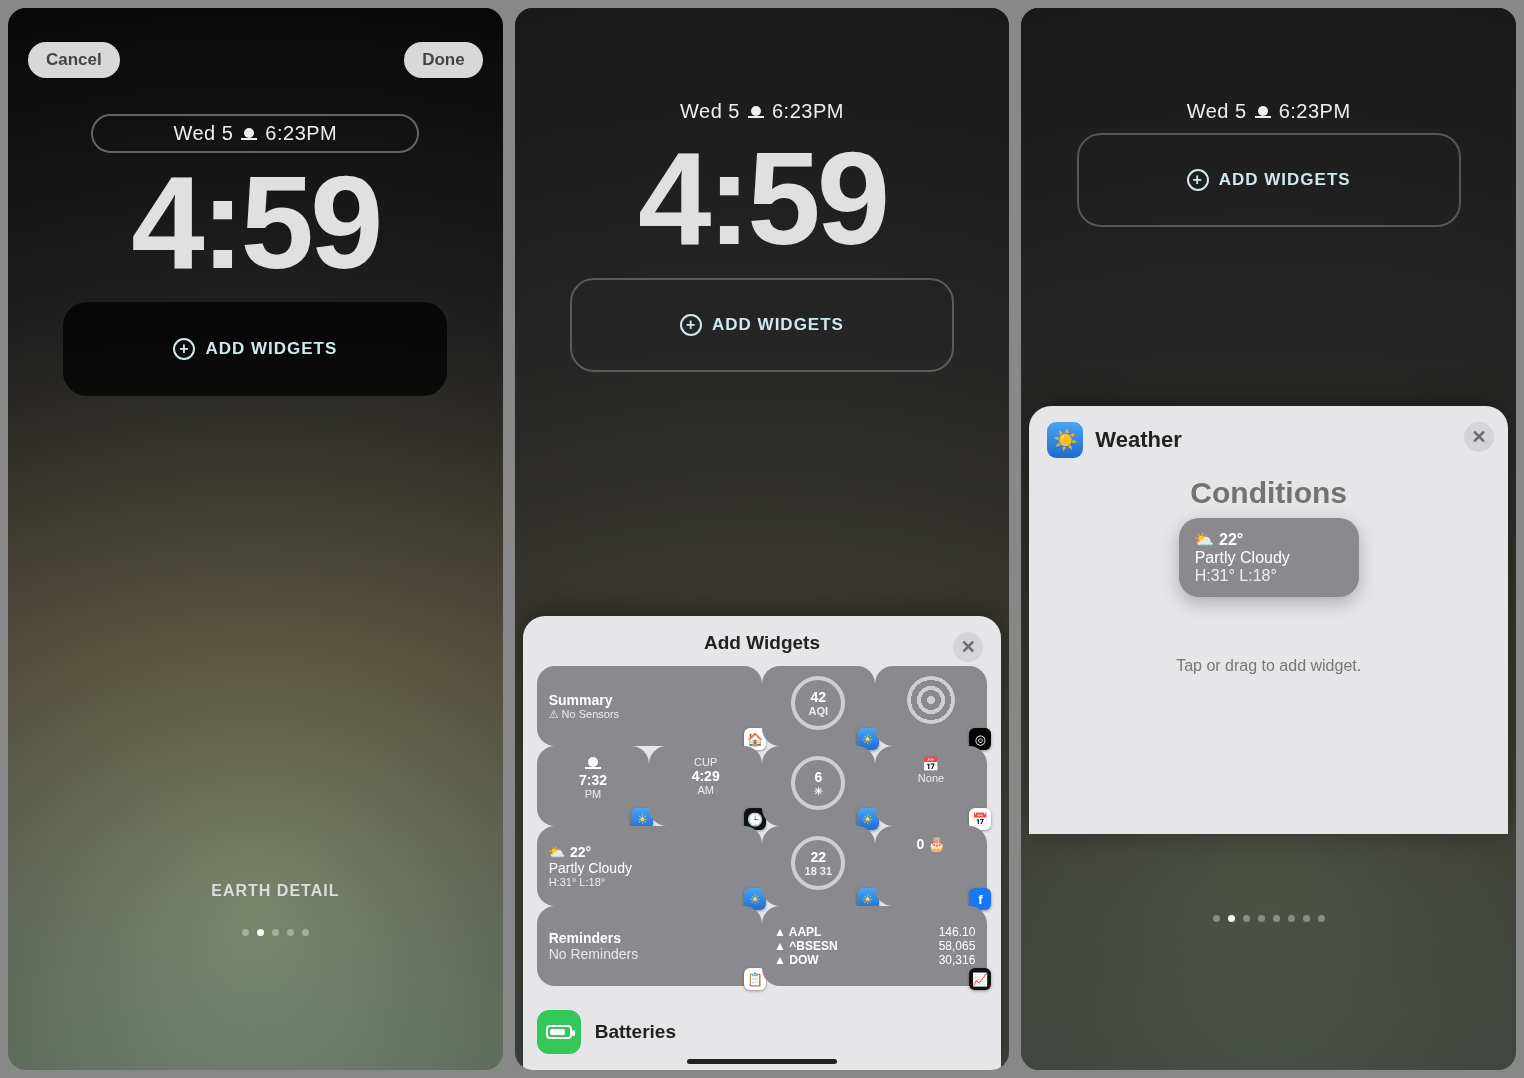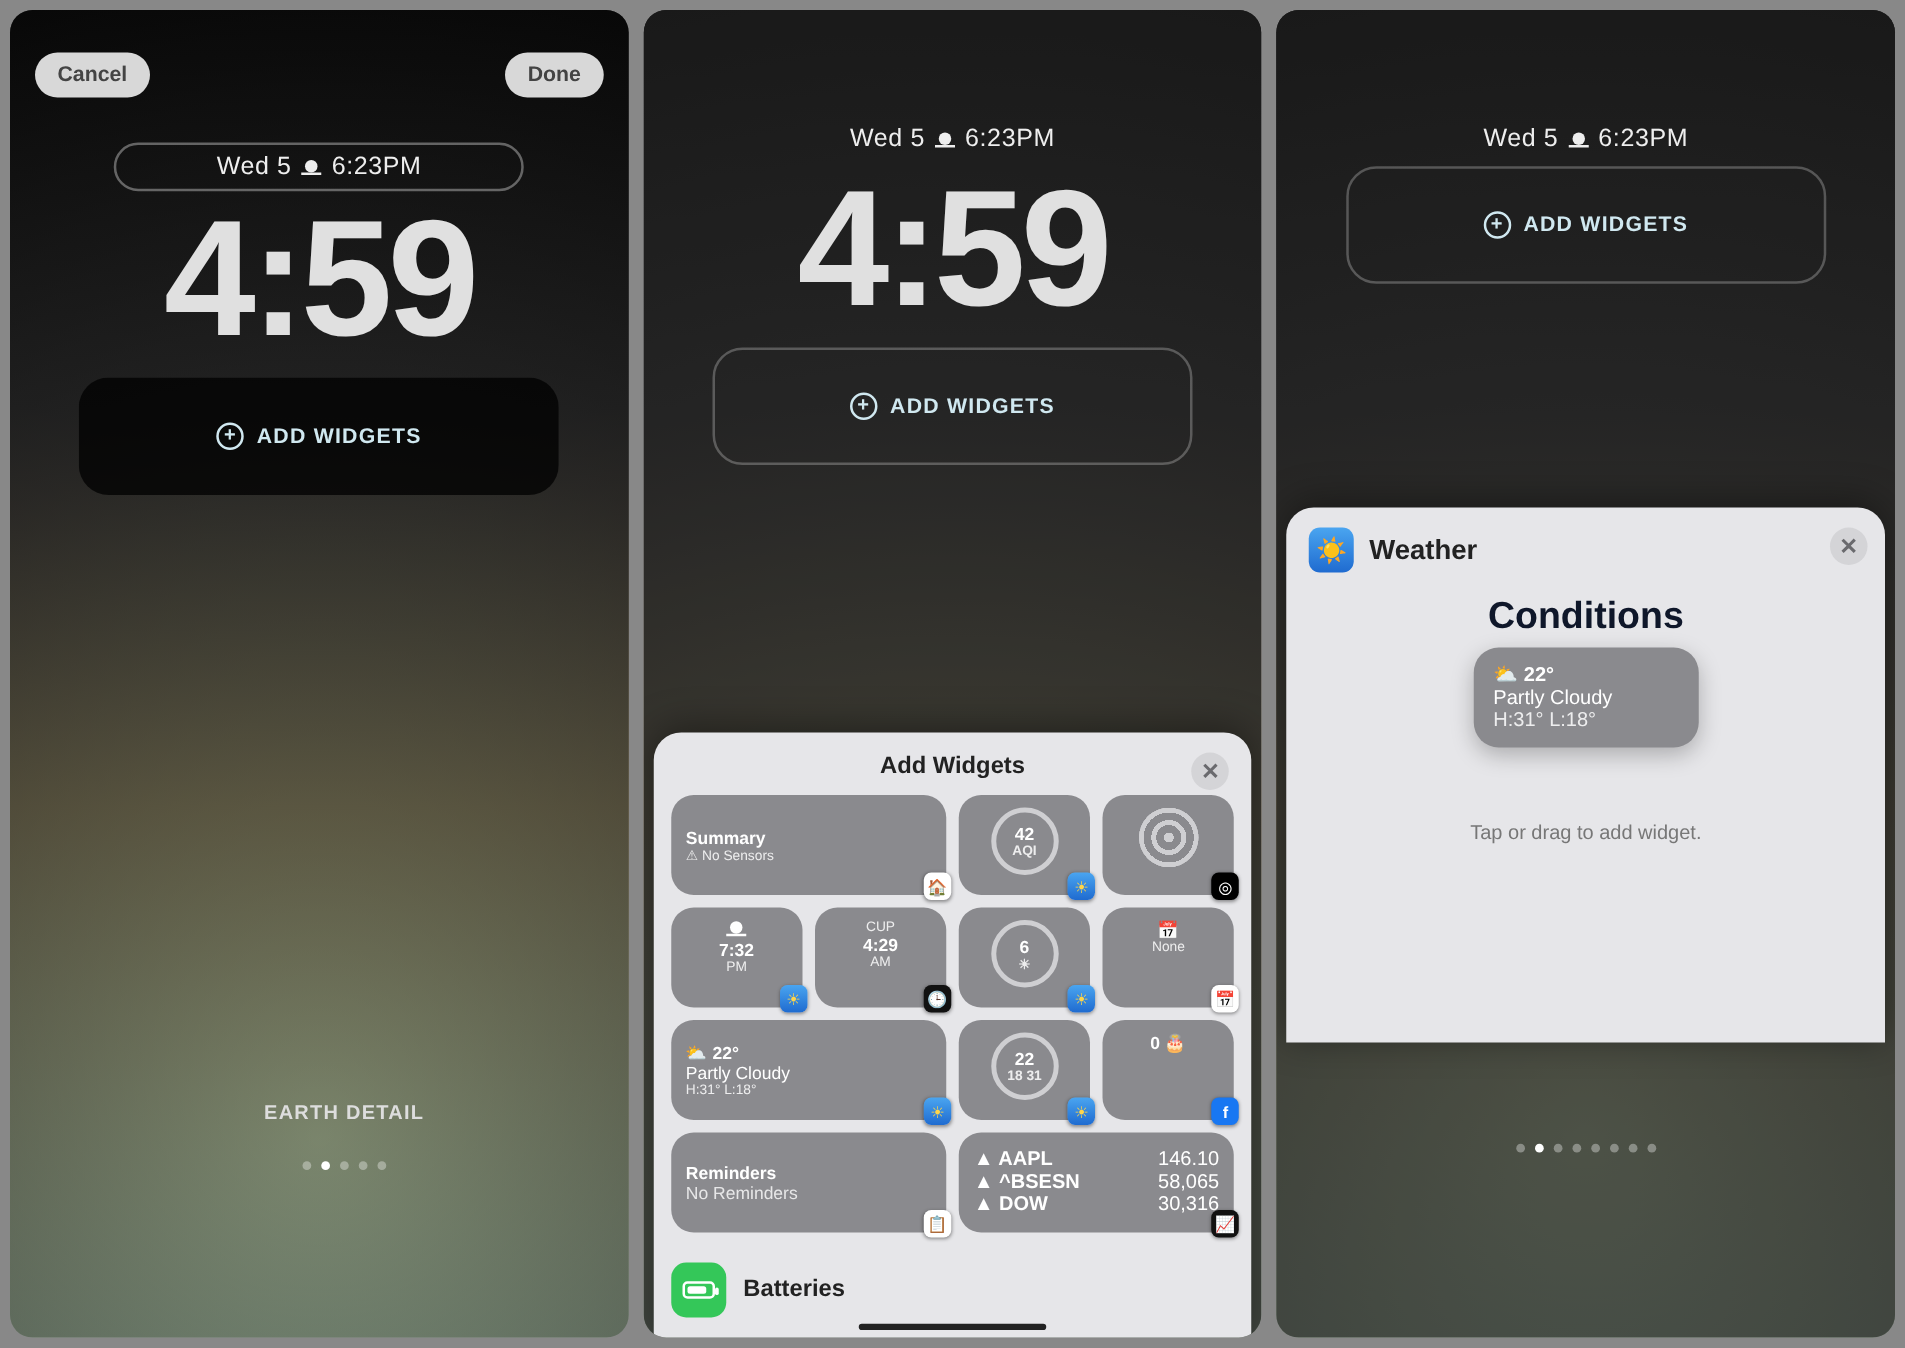--- a/index.html
+++ b/index.html
@@ -18,41 +18,41 @@
   .widgetslot.dark{ background:rgba(0,0,0,0.75); border-color:transparent;}
   .plusicon{ width:22px; height:22px; border-radius:50%; border:2.5px solid currentColor; display:inline-flex; align-items:center; justify-content:center; font-size:16px; font-weight:900; line-height:1;}
   .wallpaper-name{ position:absolute; bottom:170px; width:100%; text-align:center; color:#ddd; font-size:16px; font-weight:600; letter-spacing:1px;}
   .dots{ position:absolute; bottom:134px; width:100%; display:flex; justify-content:center; gap:8px;}
   .dot{ width:7px; height:7px; border-radius:50%; background:rgba(255,255,255,0.35);} .dot.on{ background:#fff;}
   
   .sheet{ position:absolute; z-index:10; left:8px; right:8px; bottom:-6px; background:#e6e6e9; border-radius:22px 22px 0 0; padding:16px 14px 22px; box-shadow:0 -4px 30px rgba(0,0,0,0.4);}
   .sheet-head{ display:flex; align-items:center; justify-content:center; position:relative; margin-bottom:12px;}
   .sheet-title{ font-weight:700; font-size:19px; color:#222; display:flex; align-items:center; gap:10px;}
   .closex{ position:absolute; right:4px; top:0; width:30px; height:30px; border-radius:50%; background:#d4d4d7; color:#6a6a6e; display:flex; align-items:center; justify-content:center; font-size:18px; font-weight:700;}
-  .wgrid{ display:grid; grid-template-columns:repeat(4,1fr); gap:10px;}
+  .wgrid{ display:grid; grid-template-columns:repeat(4,1fr); }
   .w{ background:#8a8a8e; border-radius:18px; color:#fff; position:relative; padding:10px 12px; font-size:14px; min-height:80px; display:flex; flex-direction:column; justify-content:center;}
   .w.sq{ align-items:center; justify-content:flex-start; }
   .w.span2{ grid-column:span 2;}
   .w .appbadge{ position:absolute; right:-4px; bottom:-4px; width:22px; height:22px; border-radius:6px; display:flex; align-items:center; justify-content:center; font-size:13px; box-shadow:0 1px 3px rgba(0,0,0,0.4);}
   .gauge{ width:54px; height:54px; border:4px solid #cfcfd2; border-radius:50%; display:flex; flex-direction:column; align-items:center; justify-content:center; font-weight:700;}
   .rings{ width:48px;height:48px;border-radius:50%;background:repeating-radial-gradient(circle at center,#cfcfd2 0 4px,#8a8a8e 4px 10px);}
   .small{ font-size:11px; opacity:0.85;}
-  .stocks{ display:flex; justify-content:space-between; font-size:16px;}
+  .stocks{ display:flex; justify-content:space-between; font-size:12px;}
   .stocks .c1{font-weight:600;}
   .applist{ margin-top:24px; display:flex; align-items:center; gap:14px;}
   .appicon{ width:44px;height:44px;border-radius:12px; background:#34c759; display:flex; align-items:center; justify-content:center;}
   .battery-glyph{ width:26px; height:14px; border:2px solid #fff; border-radius:4px; position:relative;}
   .battery-glyph::after{content:"";position:absolute;right:-5px;top:3px;width:3px;height:6px;background:#fff;border-radius:2px;}
   .battery-glyph::before{content:"";position:absolute;left:2px;top:2px;bottom:2px;width:70%;background:#fff;border-radius:2px;}
   .homebar{ position:absolute; bottom:6px; left:50%; transform:translateX(-50%); width:150px; height:5px; background:#222; border-radius:3px; z-index:20;}
   
   .sheet3{ text-align:center;}
   .sheet3 .appico{ width:36px;height:36px;border-radius:9px;background:linear-gradient(180deg,#4aa5f0,#1f6bd0); display:flex; align-items:center; justify-content:center; font-size:20px;}
   .sheet3-head{ display:flex; align-items:center; gap:12px; font-weight:700; font-size:22px; color:#222; position:relative; margin-bottom:18px; padding:0 4px;}
-  .sheet3 h2{ font-size:30px; font-weight:800; color:#0f172a; margin-bottom:8px;}
+  .sheet3 h2{ font-size:30px; font-weight:800; color:#737373; margin-bottom:8px;}
   .sheet3 p{ font-size:17px; color:#555; margin-bottom:40px; line-height:1.4;}
   .preview{ width:180px; margin:0 auto 60px; background:#8a8a8e; border-radius:20px; padding:12px 16px; text-align:left; color:#fff; box-shadow:0 6px 18px rgba(0,0,0,0.25);}
   .hint{ color:#777; font-size:16px; margin-top:24px;}
   .dots2{ display:flex; justify-content:center; gap:8px; margin-top:30px;}
   .sunset{ display:inline-block; position:relative; width:16px; height:12px;}
   .sunset::before{content:"";position:absolute;left:3px;top:0;width:10px;height:10px;border-radius:50%;background:currentColor;}
   .sunset::after{content:"";position:absolute;left:0;bottom:0;width:16px;height:2px;background:currentColor;}
 </style>
 </head>
 <body>

